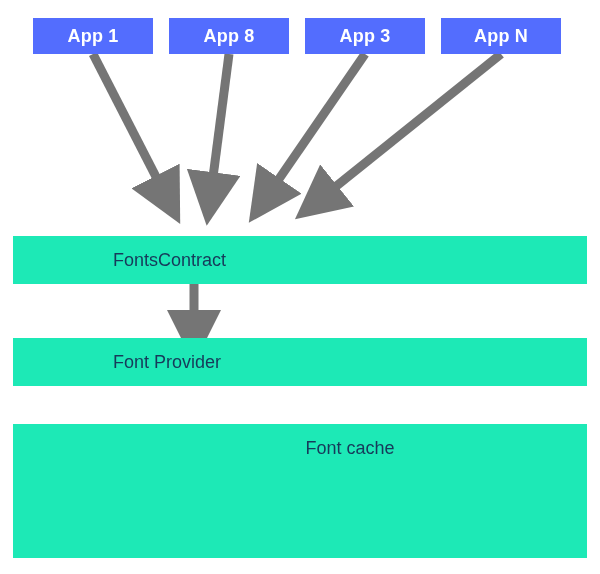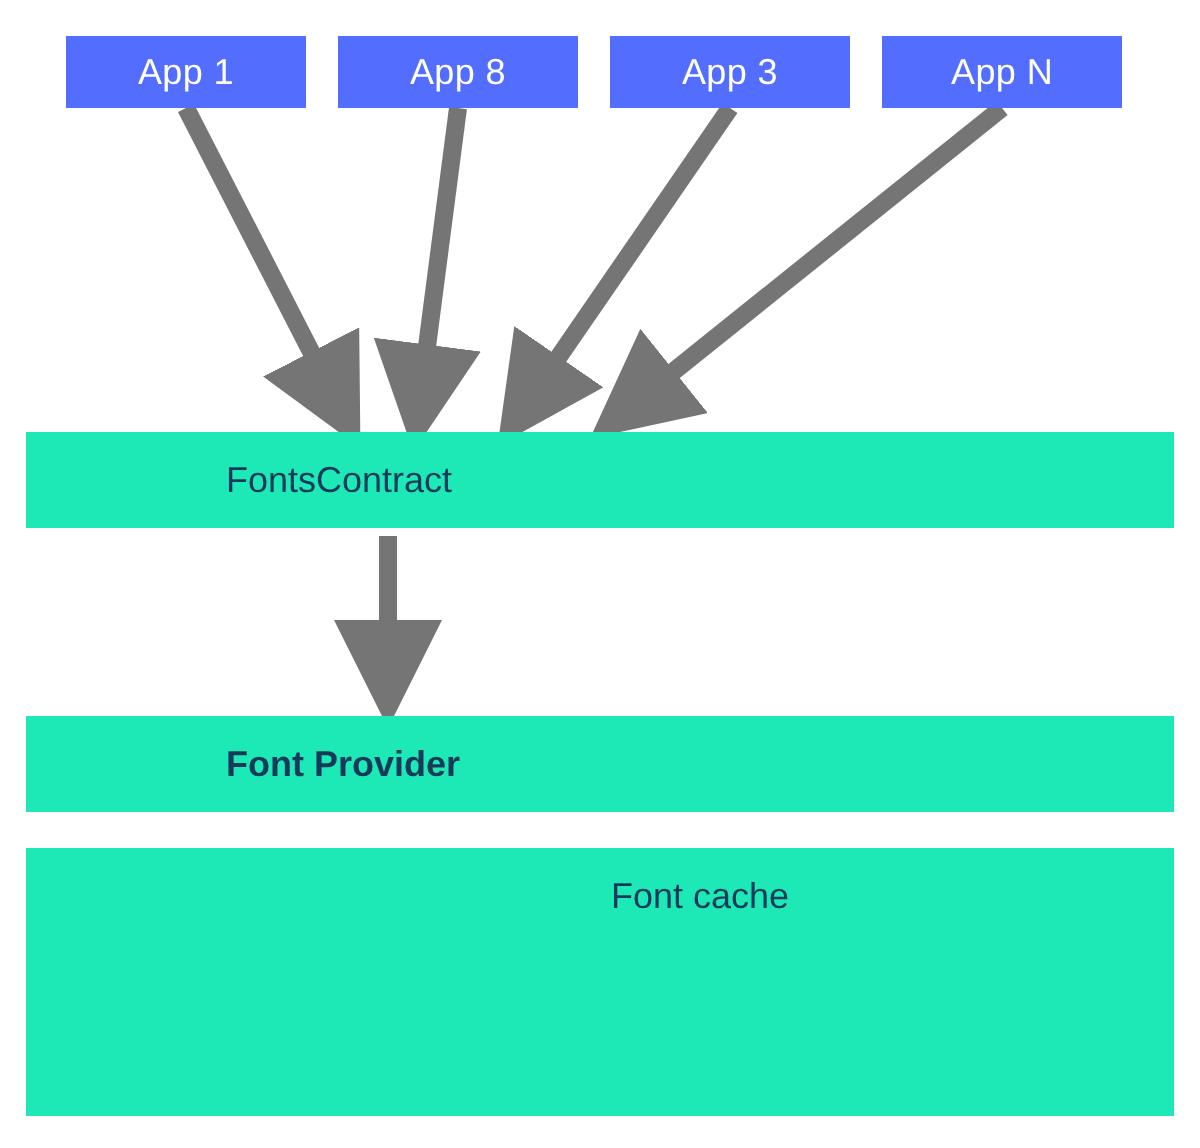--- a/index.html
+++ b/index.html
@@ -24,21 +24,21 @@
     pointer-events: none;
   }
   .app-box {
     position: absolute;
     top: 18px;
     width: 120px;
     height: 36px;
     background: #536dfe;
     color: #ffffff;
     font-size: 18px;
-    font-weight: 400;
+    font-weight: 700;
     display: flex;
     align-items: center;
     justify-content: center;
     letter-spacing: 0.2px;
   }
   .green-bar {
     position: absolute;
     left: 13px;
     right: 13px;
     background: #1de9b6;
@@ -84,25 +84,25 @@
   <div class="app-box" style="left:169px" data-name="app-box-2">
       <span data-name="app-label">App 8</span>
     </div>
   <div class="app-box" style="left:305px" data-name="app-box-3">
       <span data-name="app-label">App 3</span>
     </div>
   <div class="app-box" style="left:441px" data-name="app-box-n">
       <span data-name="app-label">App N</span>
     </div>
 
-  <div class="green-bar" style="top:216px; height:48px;" data-name="fonts-contract-layer">
+  <div class="green-bar" style="top:236px; height:48px;" data-name="fonts-contract-layer">
     <span data-name="layer-label">FontsContract</span>
   </div>
 
-  <div class="green-bar" style="top:358px; height:48px;font-weight:bold;" data-name="font-provider-bar">
+  <div class="green-bar" style="top:338px; height:48px;" data-name="font-provider-bar">
     <span data-name="layer-label">Font Provider</span>
   </div>
   <div class="green-bar" style="top:424px; height:48px;justify-content:center;" data-name="font-cache-bar">
     <span data-name="layer-label">Font cache</span>
   </div>
   <div class="big-green" style="top:472px; height:86px;" data-name="bottom-green-fill"></div>
 
   <style></style>
 
 </div>

